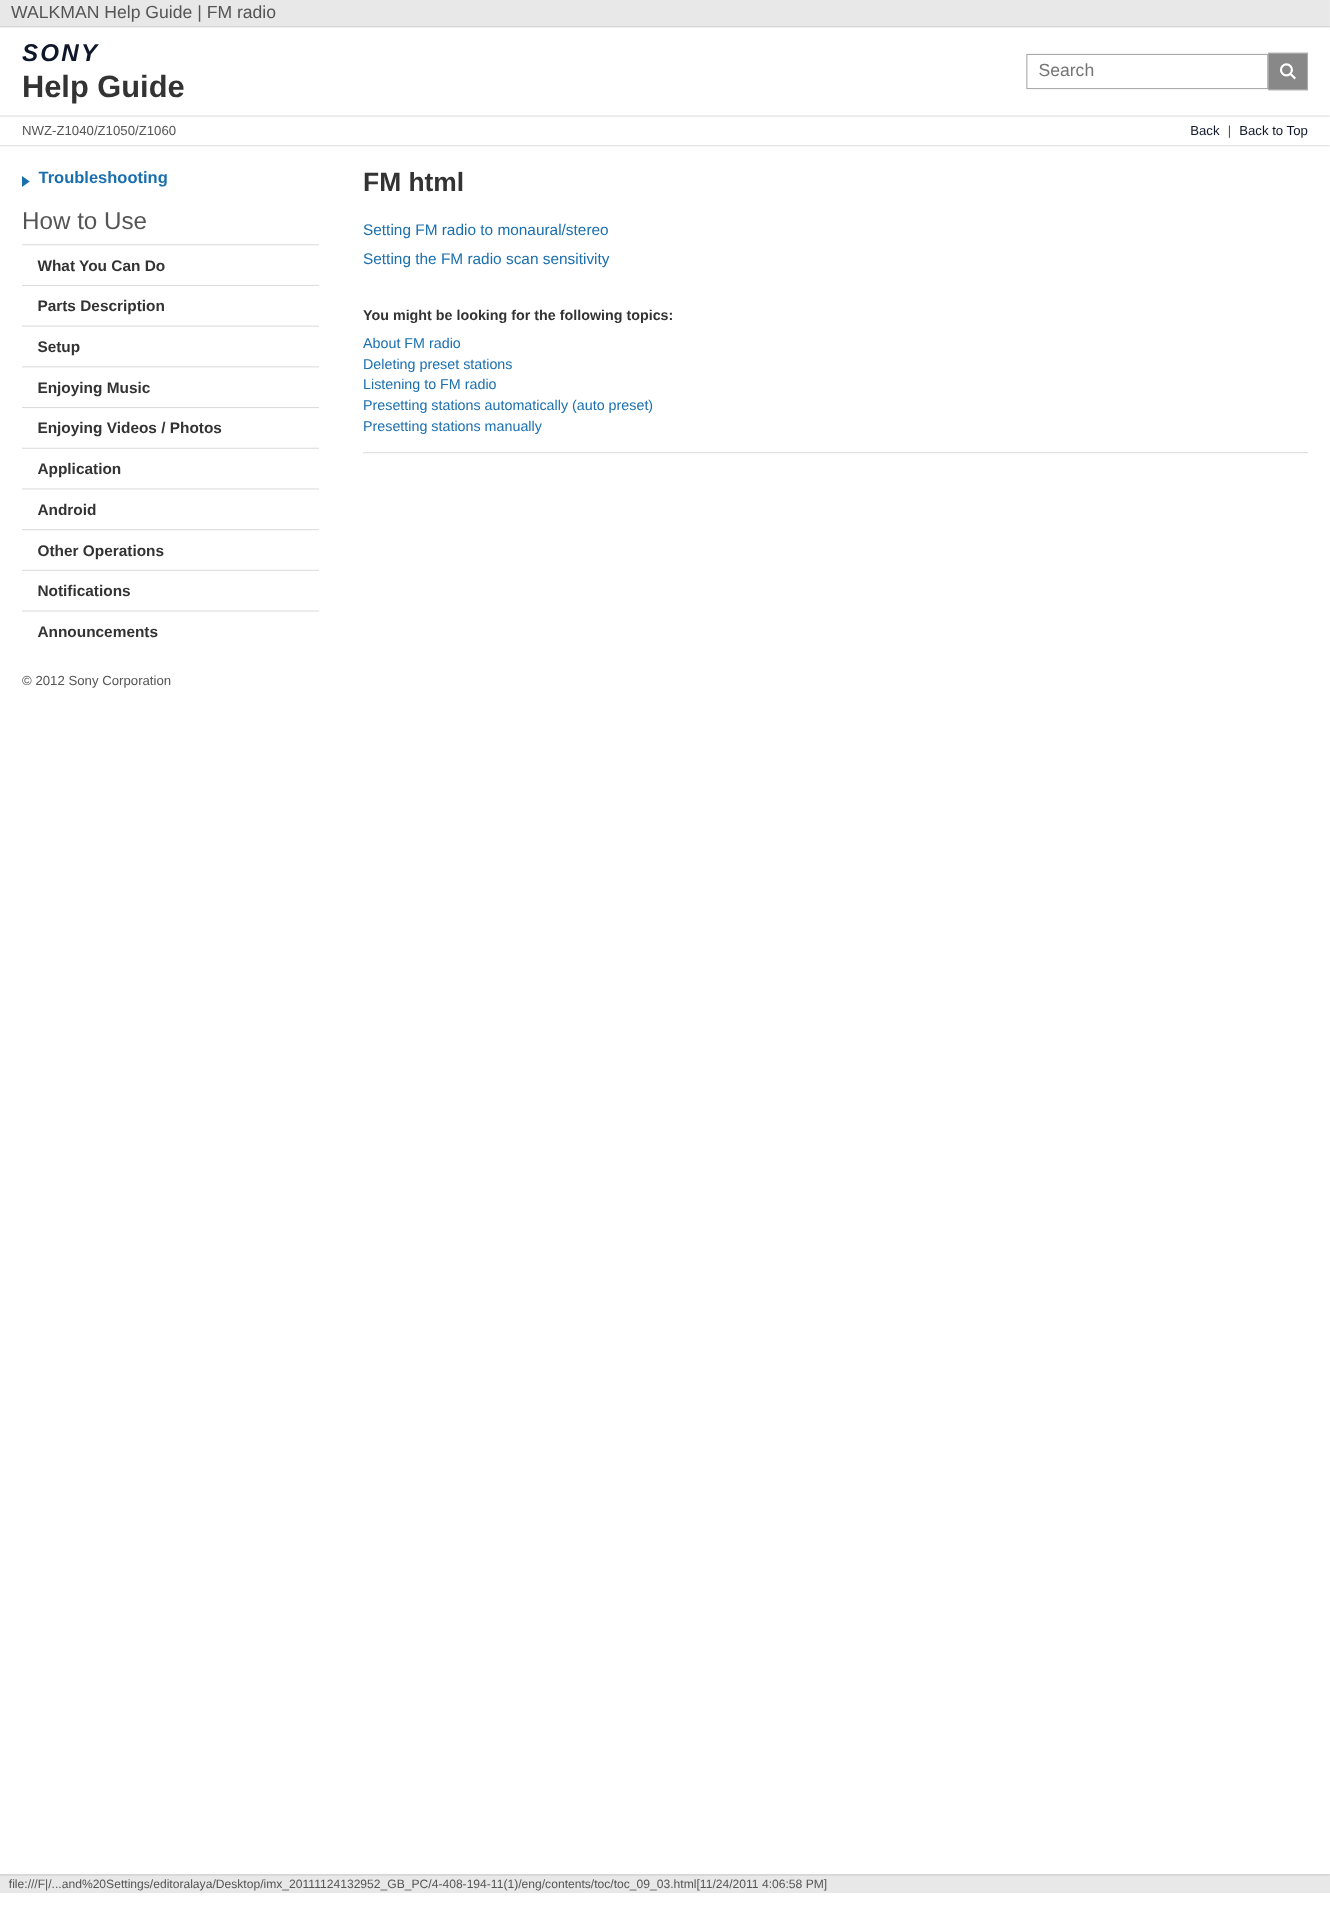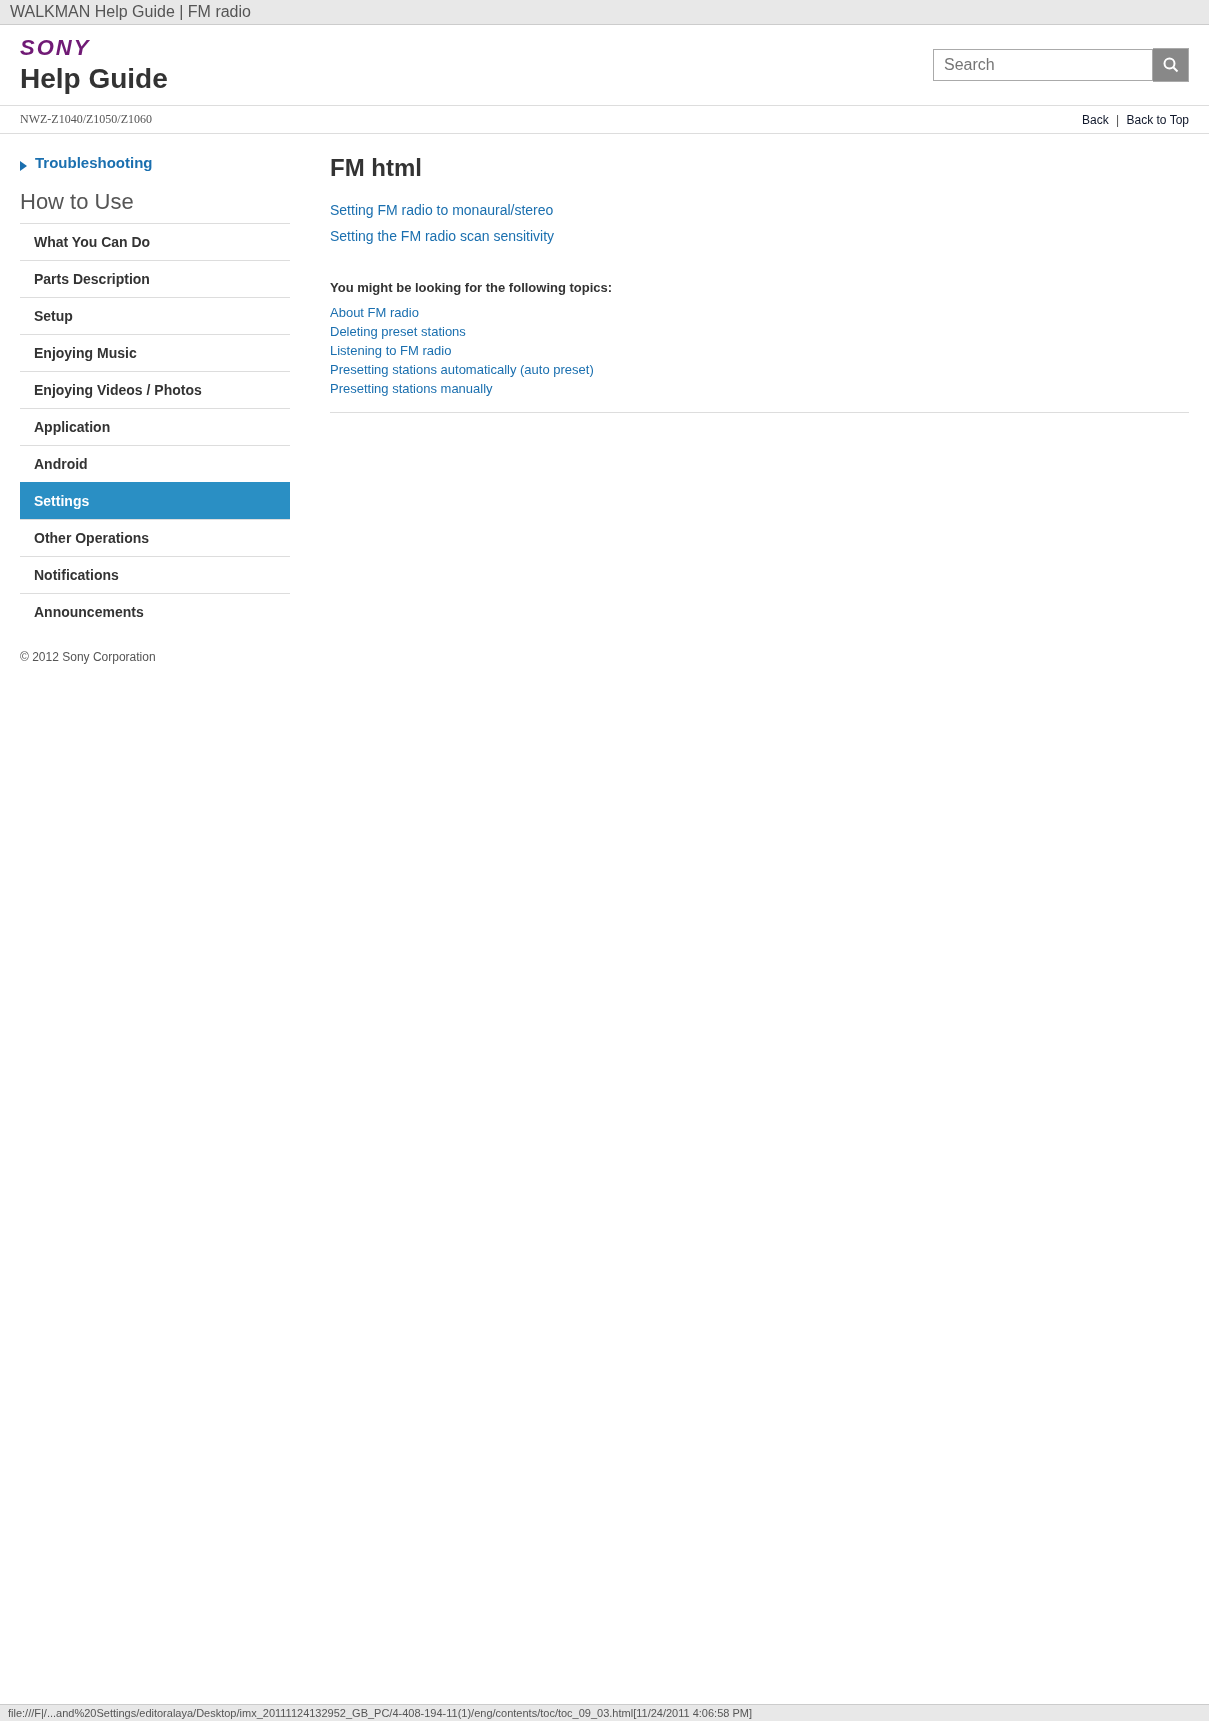--- a/index.html
+++ b/index.html
@@ -22,21 +22,21 @@
       padding: 10px 20px;
       display: flex;
       align-items: center;
       justify-content: space-between;
     }
     .header-left {}
     .sony-logo {
       font-size: 22px;
       font-weight: 900;
       letter-spacing: 2px;
-      color: #701a75;
+      color: #0f172a;
       font-style: italic;
     }
     .help-guide-title {
       font-size: 28px;
       font-weight: bold;
       color: #333;
       margin-top: 2px;
     }
     .search-area {
       display: flex;
@@ -65,21 +65,21 @@
     .search-button svg { display: block; }
 
     
     .navbar {
       padding: 6px 20px;
       border-bottom: 1px solid #ddd;
       display: flex;
       justify-content: space-between;
       align-items: center;
     }
-    .model-label { font-size: 12px; color: #555; font-family: Liberation Serif, serif; }
+    .model-label { font-size: 12px; color: #555; }
     .nav-links { font-size: 12px; }
     .nav-links a { color: #0f172a; text-decoration: none; }
     .nav-links span { color: #555; margin: 0 4px; }
 
     
     .main-layout {
       display: flex;
       padding: 20px;
       gap: 0;
       max-width: 1209px;
@@ -250,23 +250,20 @@
     </a>
     <a class="sidebar-item" href="#">
       <span>Enjoying Videos / Photos</span>
     </a>
     <a class="sidebar-item" href="#">
       <span>Application</span>
     </a>
     <a class="sidebar-item" href="#">
       <span>Android</span>
     </a>
-    <a class="sidebar-item active" href="#">
-      <span>Settings</span>
-    </a>
     <a class="sidebar-item" href="#">
       <span>Other Operations</span>
     </a>
     <a class="sidebar-item" href="#">
       <span>Notifications</span>
     </a>
     <a class="sidebar-item" href="#">
       <span>Announcements</span>
     </a>
 

